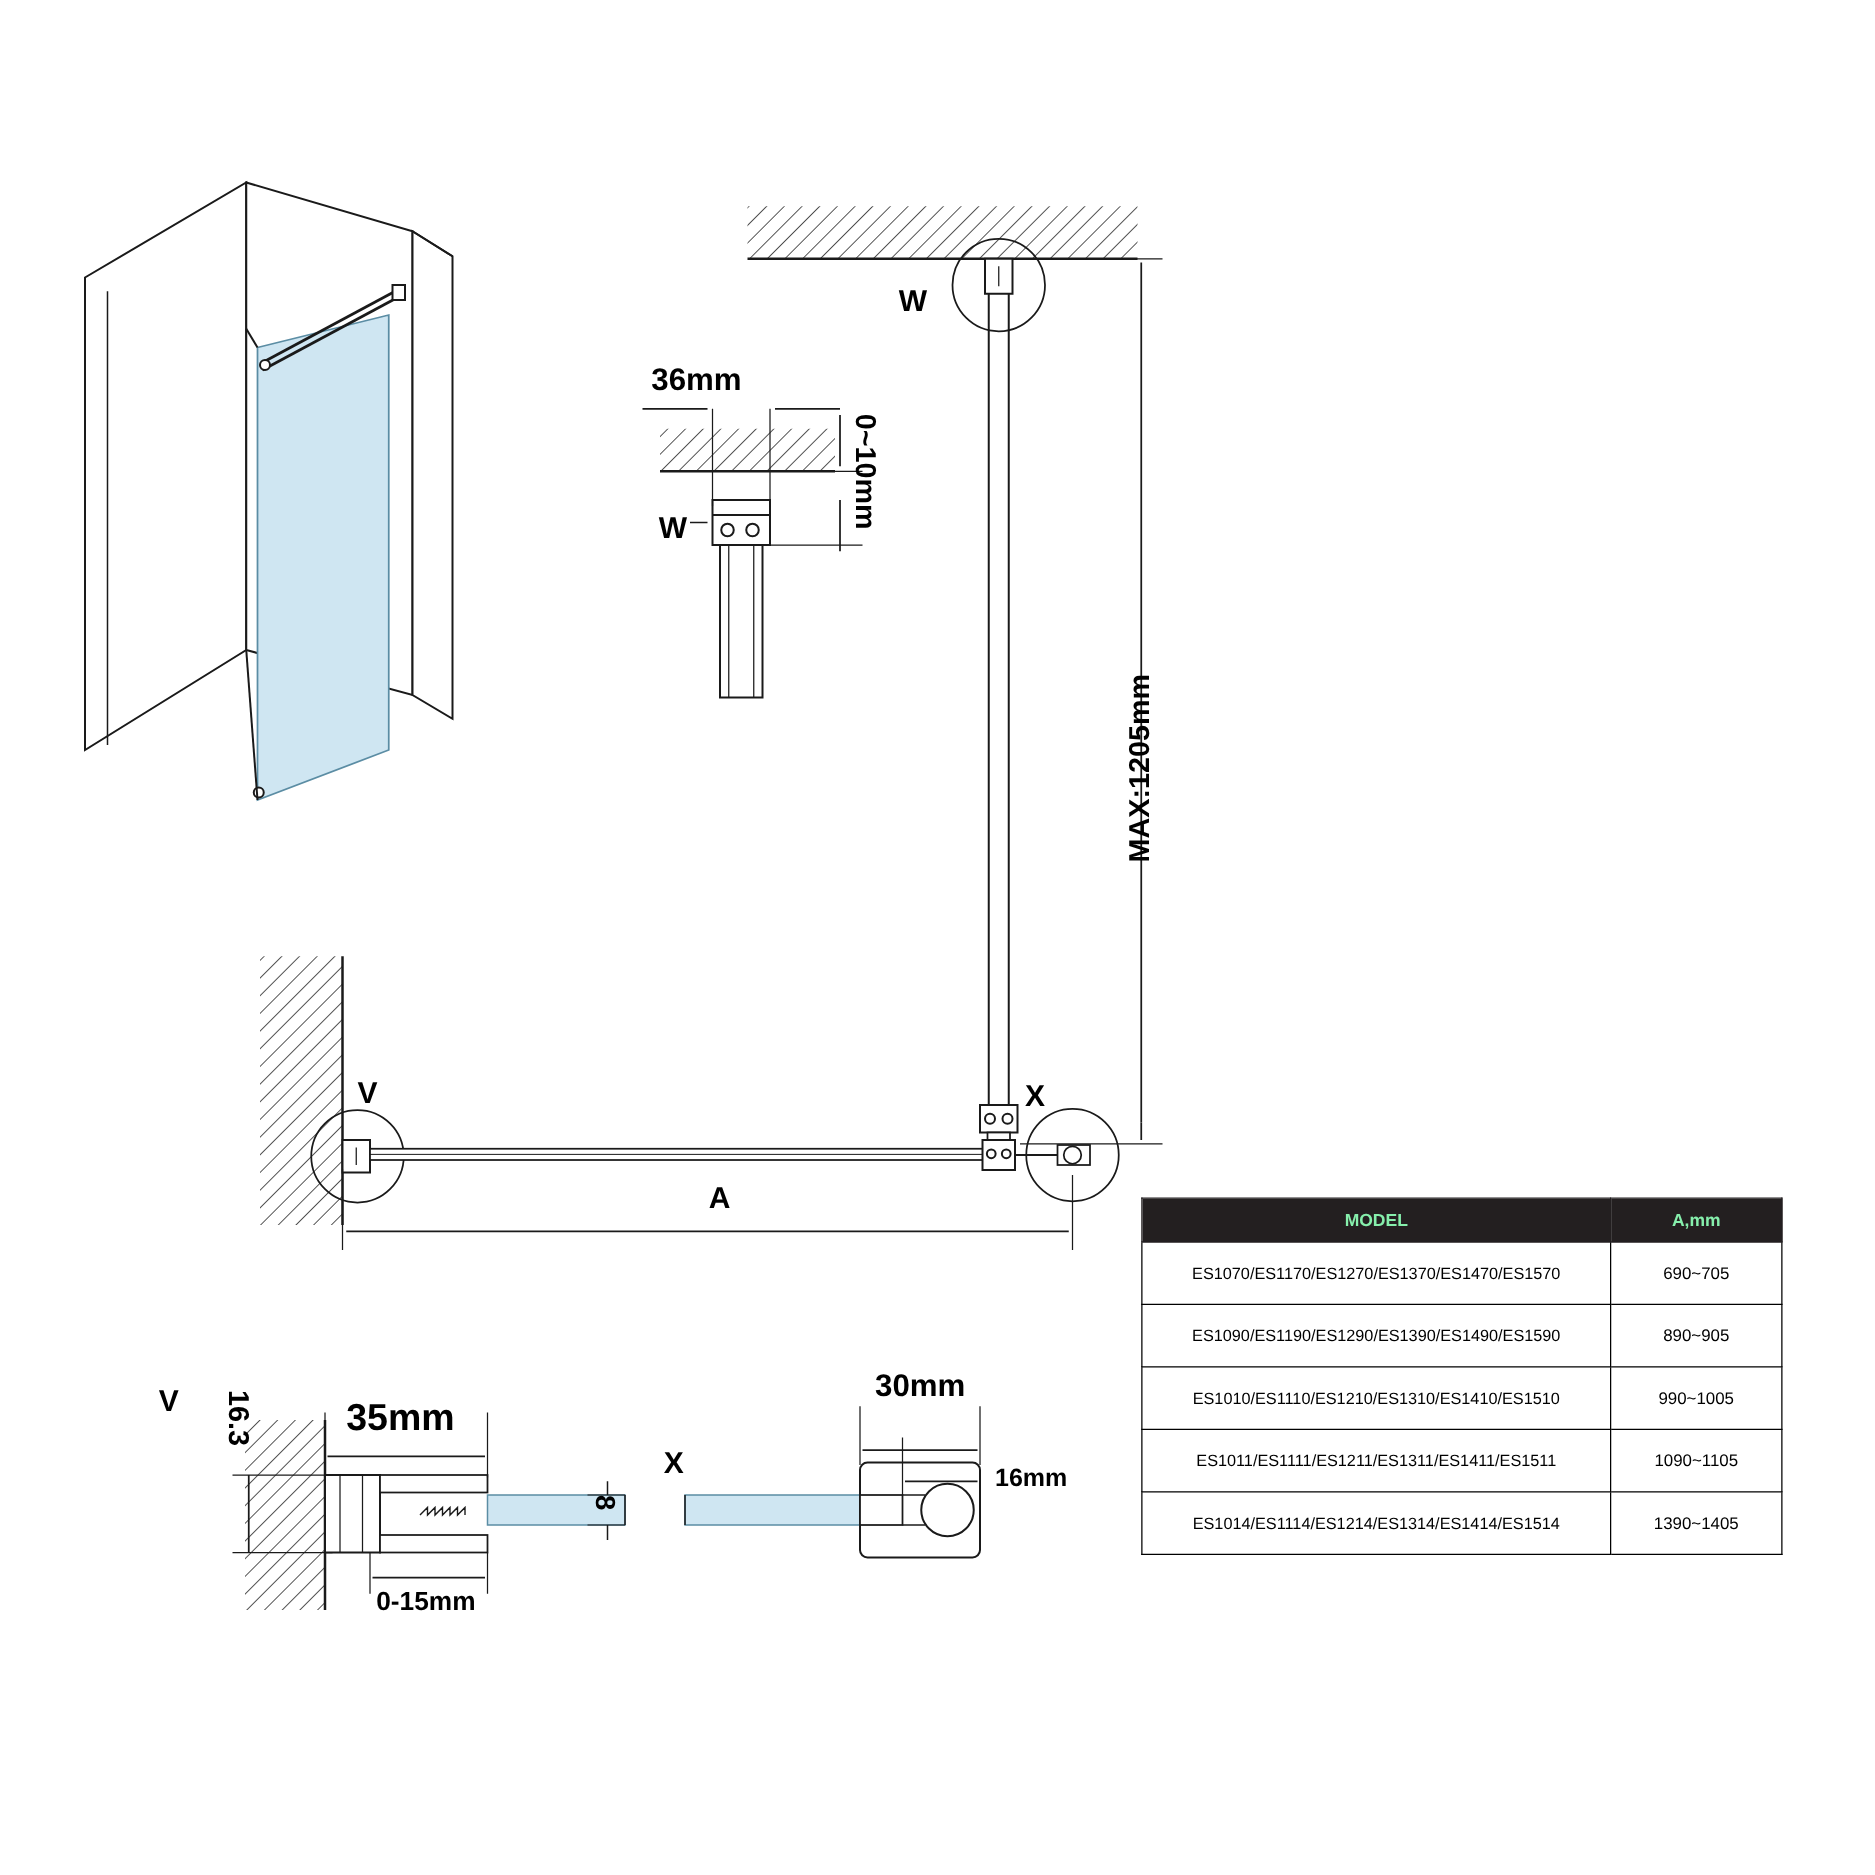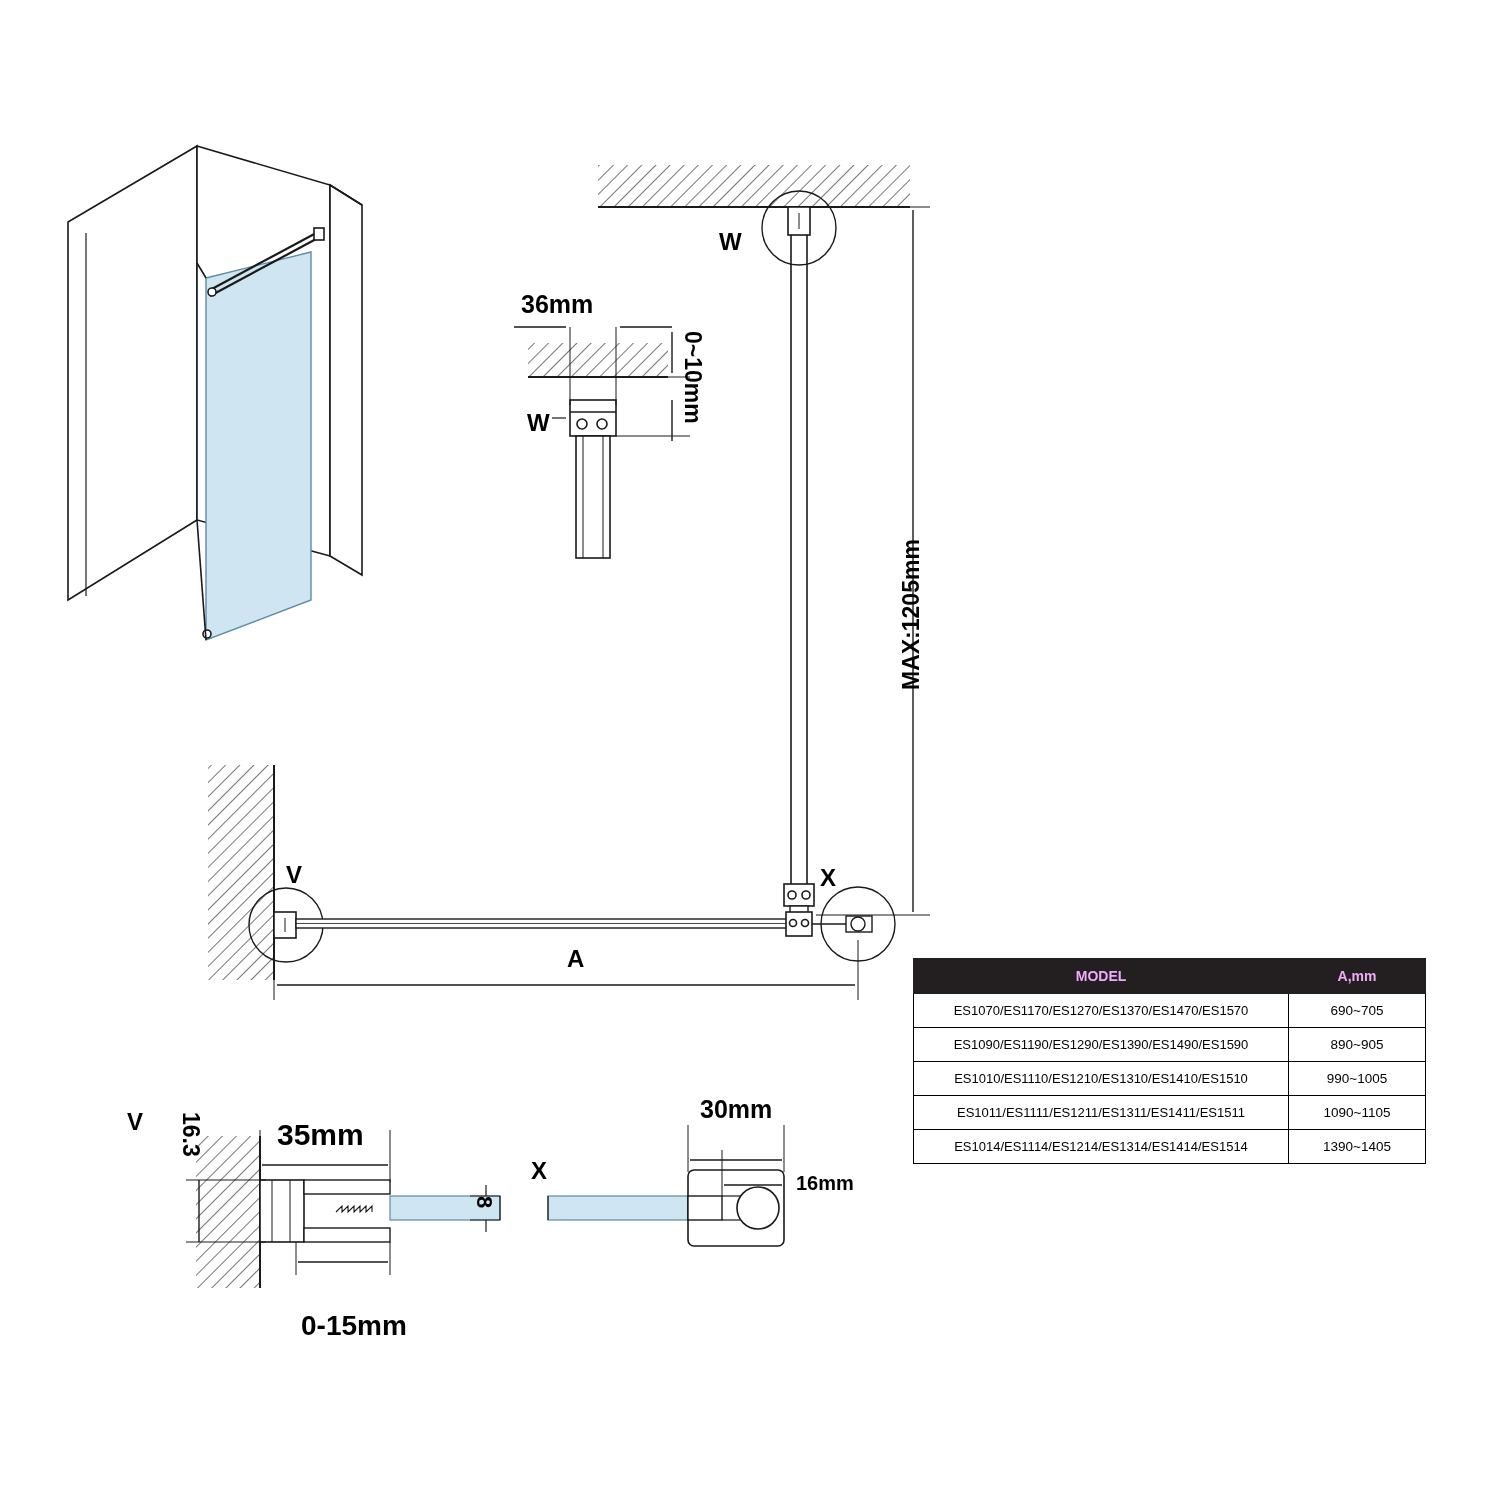--- a/index.html
+++ b/index.html
@@ -25,29 +25,29 @@
     background:#fff;
   }
   .spec-table th,.spec-table td{
     border:1px solid #000;
     padding:6px 4px;
     text-align:center;
     font-weight:normal;
   }
   .spec-table thead th{
     background:#231f20;
-    color:#f0abfc;
+    color:#86efac;
     font-weight:bold;
     font-size:14px;
     padding:9px 4px;
     border:1px solid #231f20;
   }
   .spec-table td.model{font-size:13px;}
   .spec-table td.val{font-size:13.5px;width:128px;}
-  .spec-table tbody tr{height:34px;}
+  .spec-table tbody tr{height:50px;}
 </style>
 </head>
 <body>
 
 <div class="stage">
 
 <svg width="1500" height="1500" viewBox="0 0 1500 1500">
   <defs>
     <pattern id="hatch" width="10" height="10" patternUnits="userSpaceOnUse" patternTransform="rotate(45)">
       <line x1="0" y1="0" x2="0" y2="10" stroke="#1a1a1a" stroke-width="1.2"></line>
@@ -229,21 +229,21 @@
 
 <div class="lbl" style="left:567px;top:945px;font-size:24px;">A</div>
 
 <div class="lbl rot90" style="left:898px;top:690px;font-size:23px;transform:rotate(-90deg);">MAX:1205mm</div>
 
 <div class="lbl" style="left:521px;top:290px;font-size:25px;">36mm</div>
 <div class="lbl rot90" style="left:706px;top:331px;font-size:23px;transform:rotate(90deg);">0~10mm</div>
 
 <div class="lbl" style="left:277px;top:1118px;font-size:30px;">35mm</div>
 <div class="lbl rot90" style="left:204px;top:1112px;font-size:23px;transform:rotate(90deg);">16.3</div>
-<div class="lbl" style="left:301px;top:1270px;font-size:28px;margin-top:40px;">0-15mm</div>
+<div class="lbl" style="left:301px;top:1270px;font-size:21px;">0-15mm</div>
 <div class="lbl rot90" style="left:497px;top:1196px;font-size:22px;transform:rotate(90deg);">8</div>
 
 <div class="lbl" style="left:700px;top:1095px;font-size:25px;">30mm</div>
 <div class="lbl" style="left:796px;top:1172px;font-size:20px;">16mm</div>
 
 <table class="spec-table">
   <thead>
     <tr>
       <th>MODEL</th>
       <th>A,mm</th>

